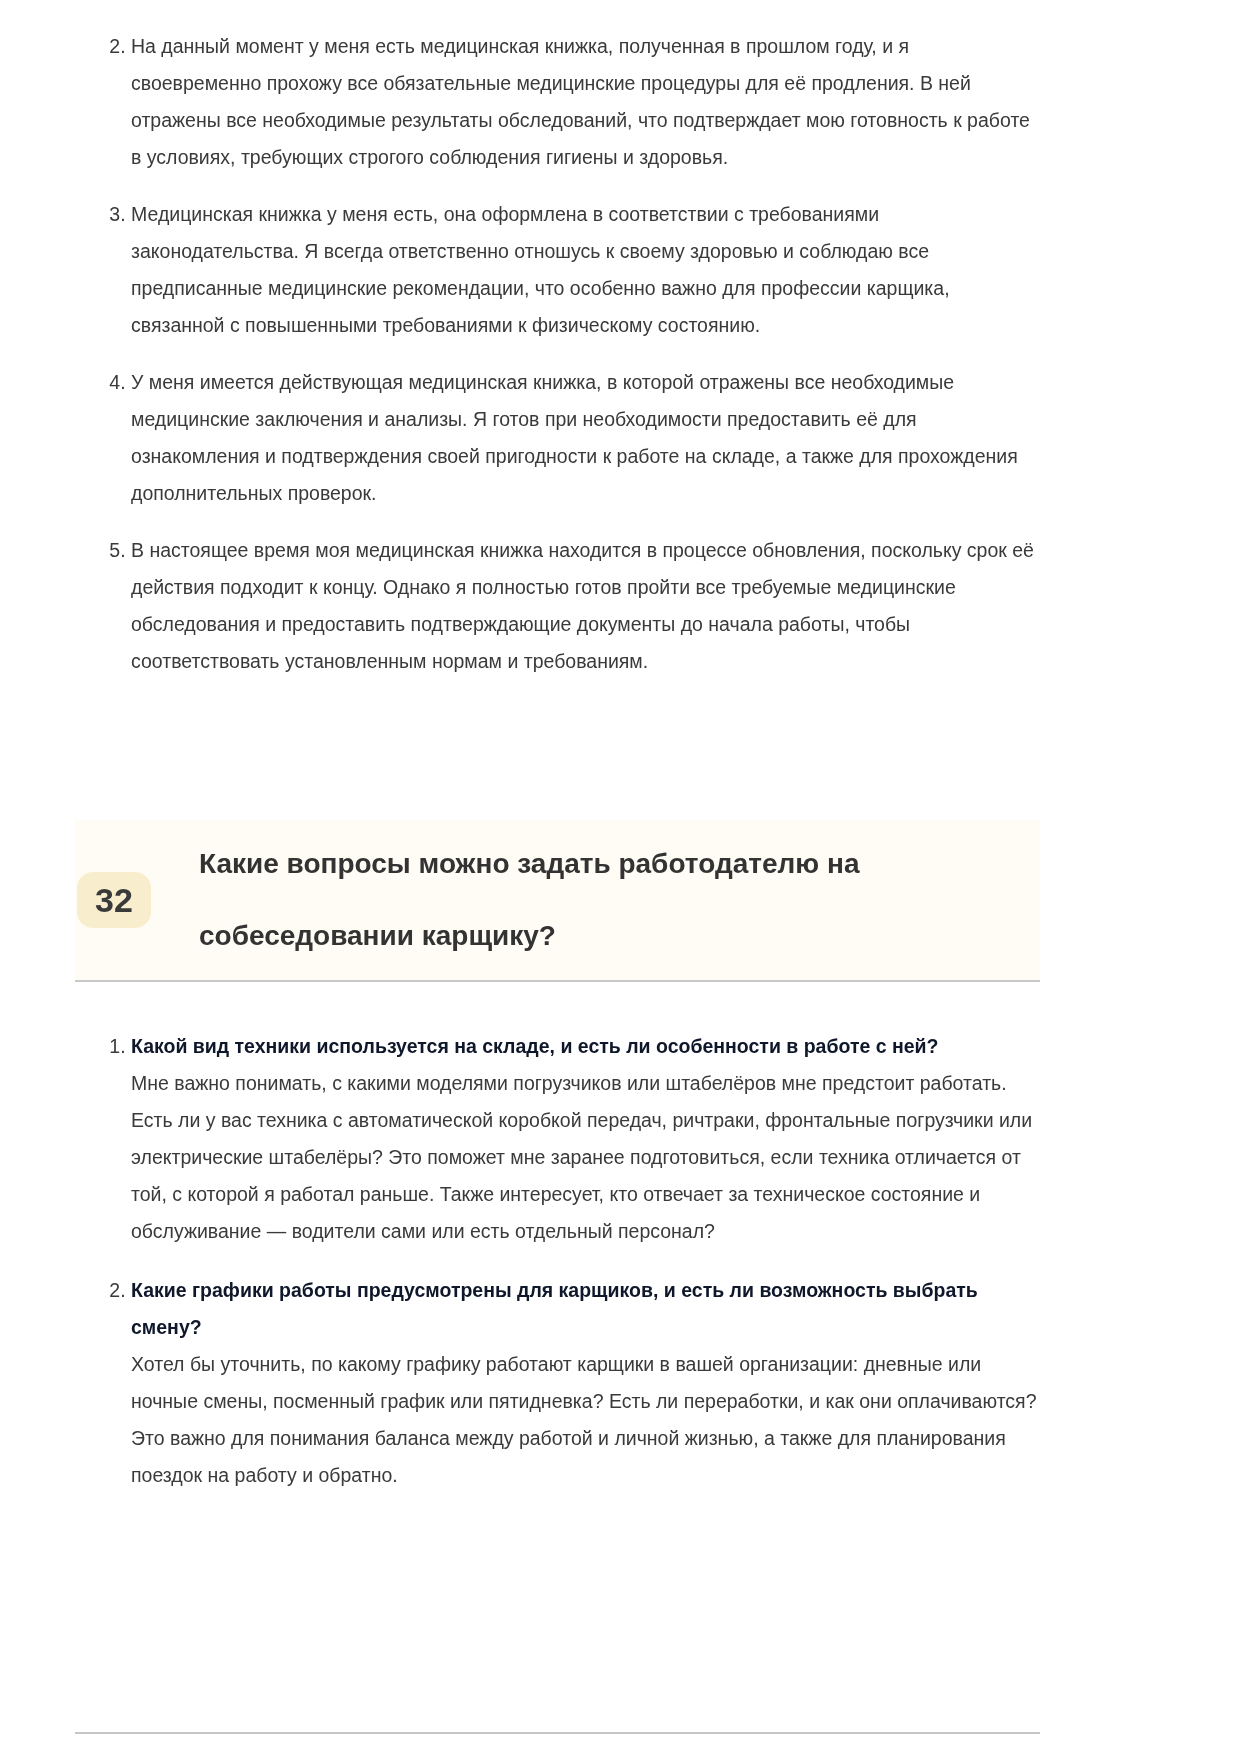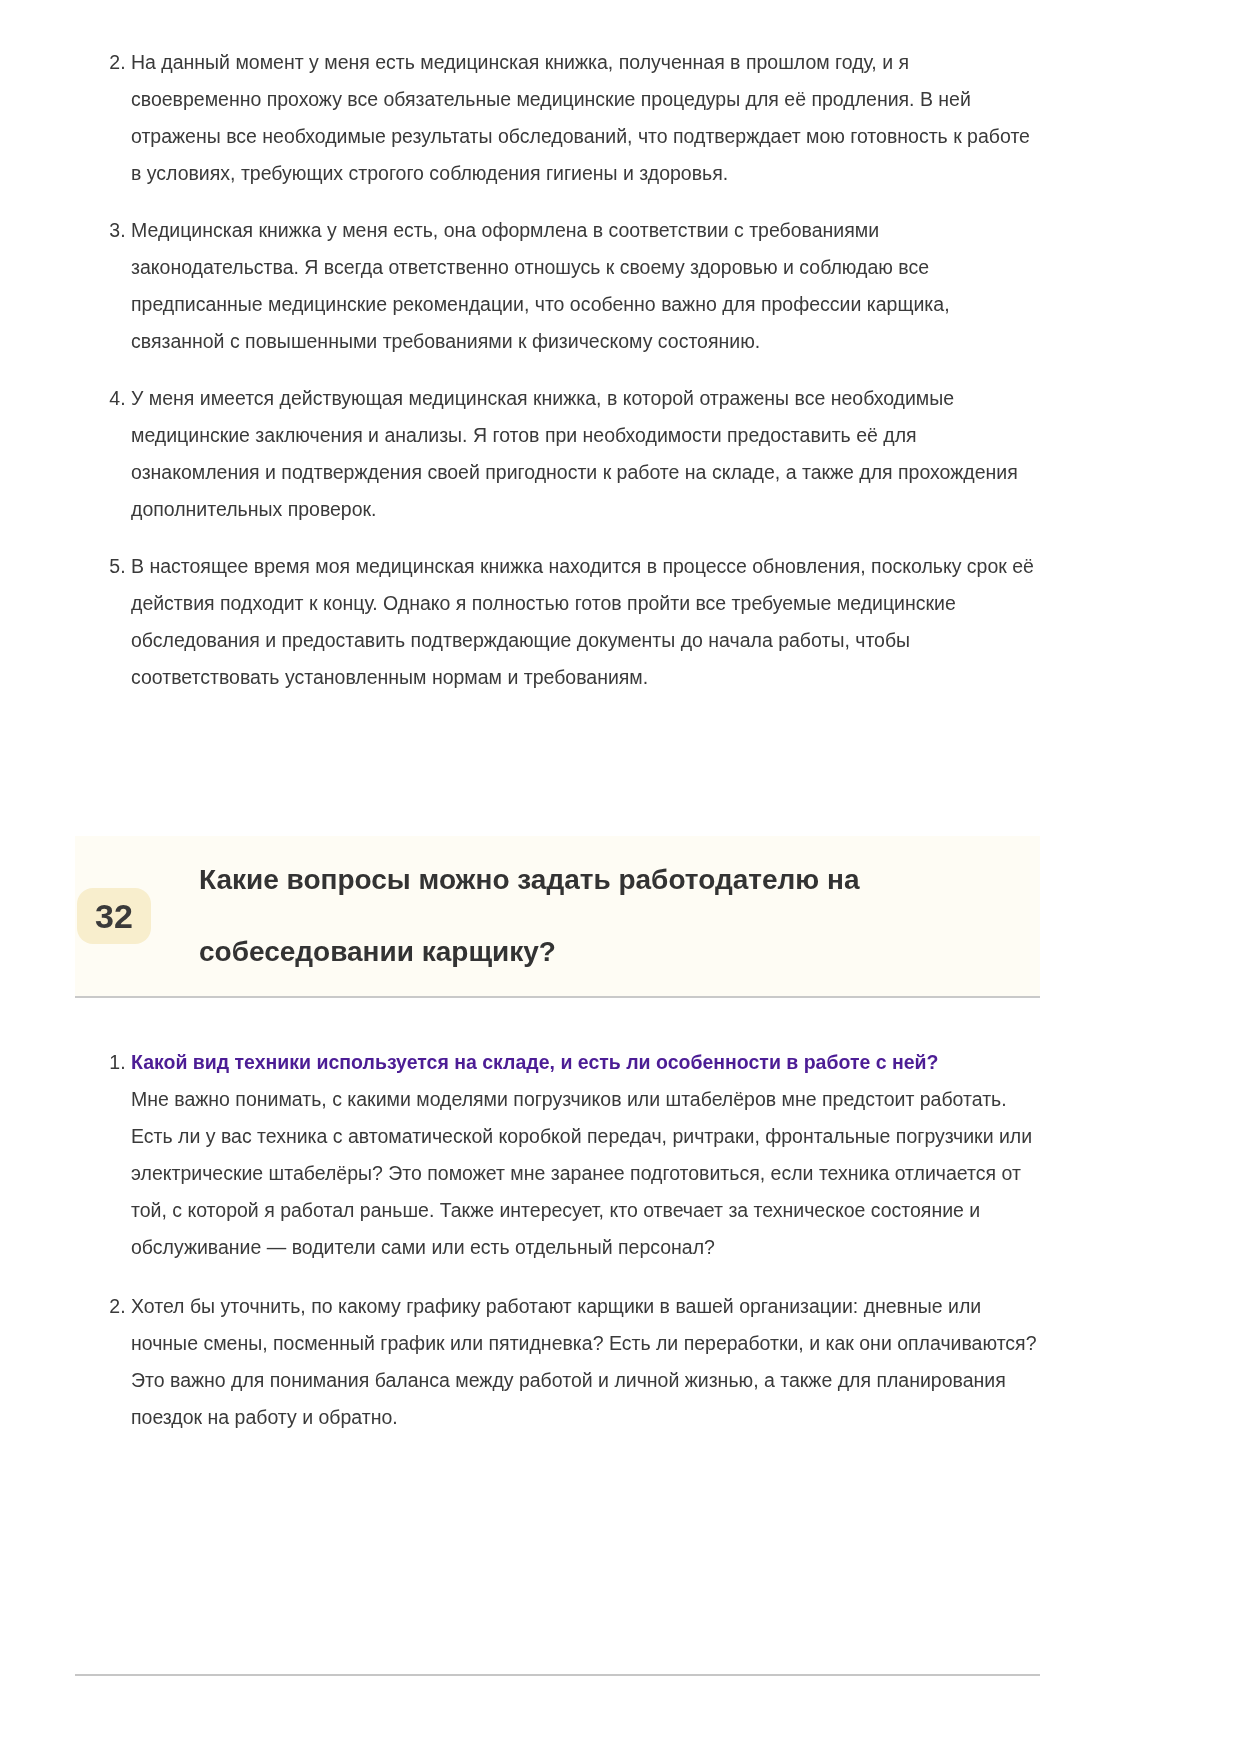--- a/index.html
+++ b/index.html
@@ -9,21 +9,21 @@
   }
   body {
     width: 1239px;
     min-height: 1753px;
     font-family: "Liberation Sans", sans-serif;
     color: #3a3a3a;
   }
   .page {
     width: 965px;
     margin-left: 75px;
-    padding-top: 44px;
+    padding-top: 28px;
     box-sizing: border-box;
   }
 
   
   ol.doc-list {
     margin: 0;
     padding-left: 56px;
     font-size: 19.5px;
     line-height: 37px;
   }
@@ -69,21 +69,21 @@
   
   ol.questions {
     margin-top: 46px;
   }
   ol.questions > li {
     margin-bottom: 22px;
   }
   .question-text {
     display: block;
     font-weight: bold;
-    color: #4c1d95;
+    color: #0f172a;
   }
   .answer-text {
     display: block;
   }
 
   .bottom-rule {
     margin-top: 238px;
     border-top: 2px solid #c6c6c6;
     height: 0;
     width: 100%;
@@ -105,19 +105,20 @@
     <div class="section-badge">32</div>
     <div class="section-title">Какие вопросы можно задать работодателю на собеседовании карщику?</div>
   </div>
 
   <ol class="doc-list questions" start="1">
     <li>
       <strong class="question-text">Какой вид техники используется на складе, и есть ли особенности в работе с ней?</strong>
       <span class="answer-text">Мне важно понимать, с какими моделями погрузчиков или штабелёров мне предстоит работать. Есть ли у вас техника с автоматической коробкой передач, ричтраки, фронтальные погрузчики или электрические штабелёры? Это поможет мне заранее подготовиться, если техника отличается от той, с которой я работал раньше. Также интересует, кто отвечает за техническое состояние и обслуживание — водители сами или есть отдельный персонал?</span>
     </li>
     <li>
+      <strong class="question-text">Какие графики работы предусмотрены для карщиков, и есть ли возможность выбрать смену?</strong>
       <span class="answer-text">Хотел бы уточнить, по какому графику работают карщики в вашей организации: дневные или ночные смены, посменный график или пятидневка? Есть ли переработки, и как они оплачиваются? Это важно для понимания баланса между работой и личной жизнью, а также для планирования поездок на работу и обратно.</span>
     </li>
   </ol>
 
   <div class="bottom-rule"></div>
 
 </div>
 
 </body></html>

